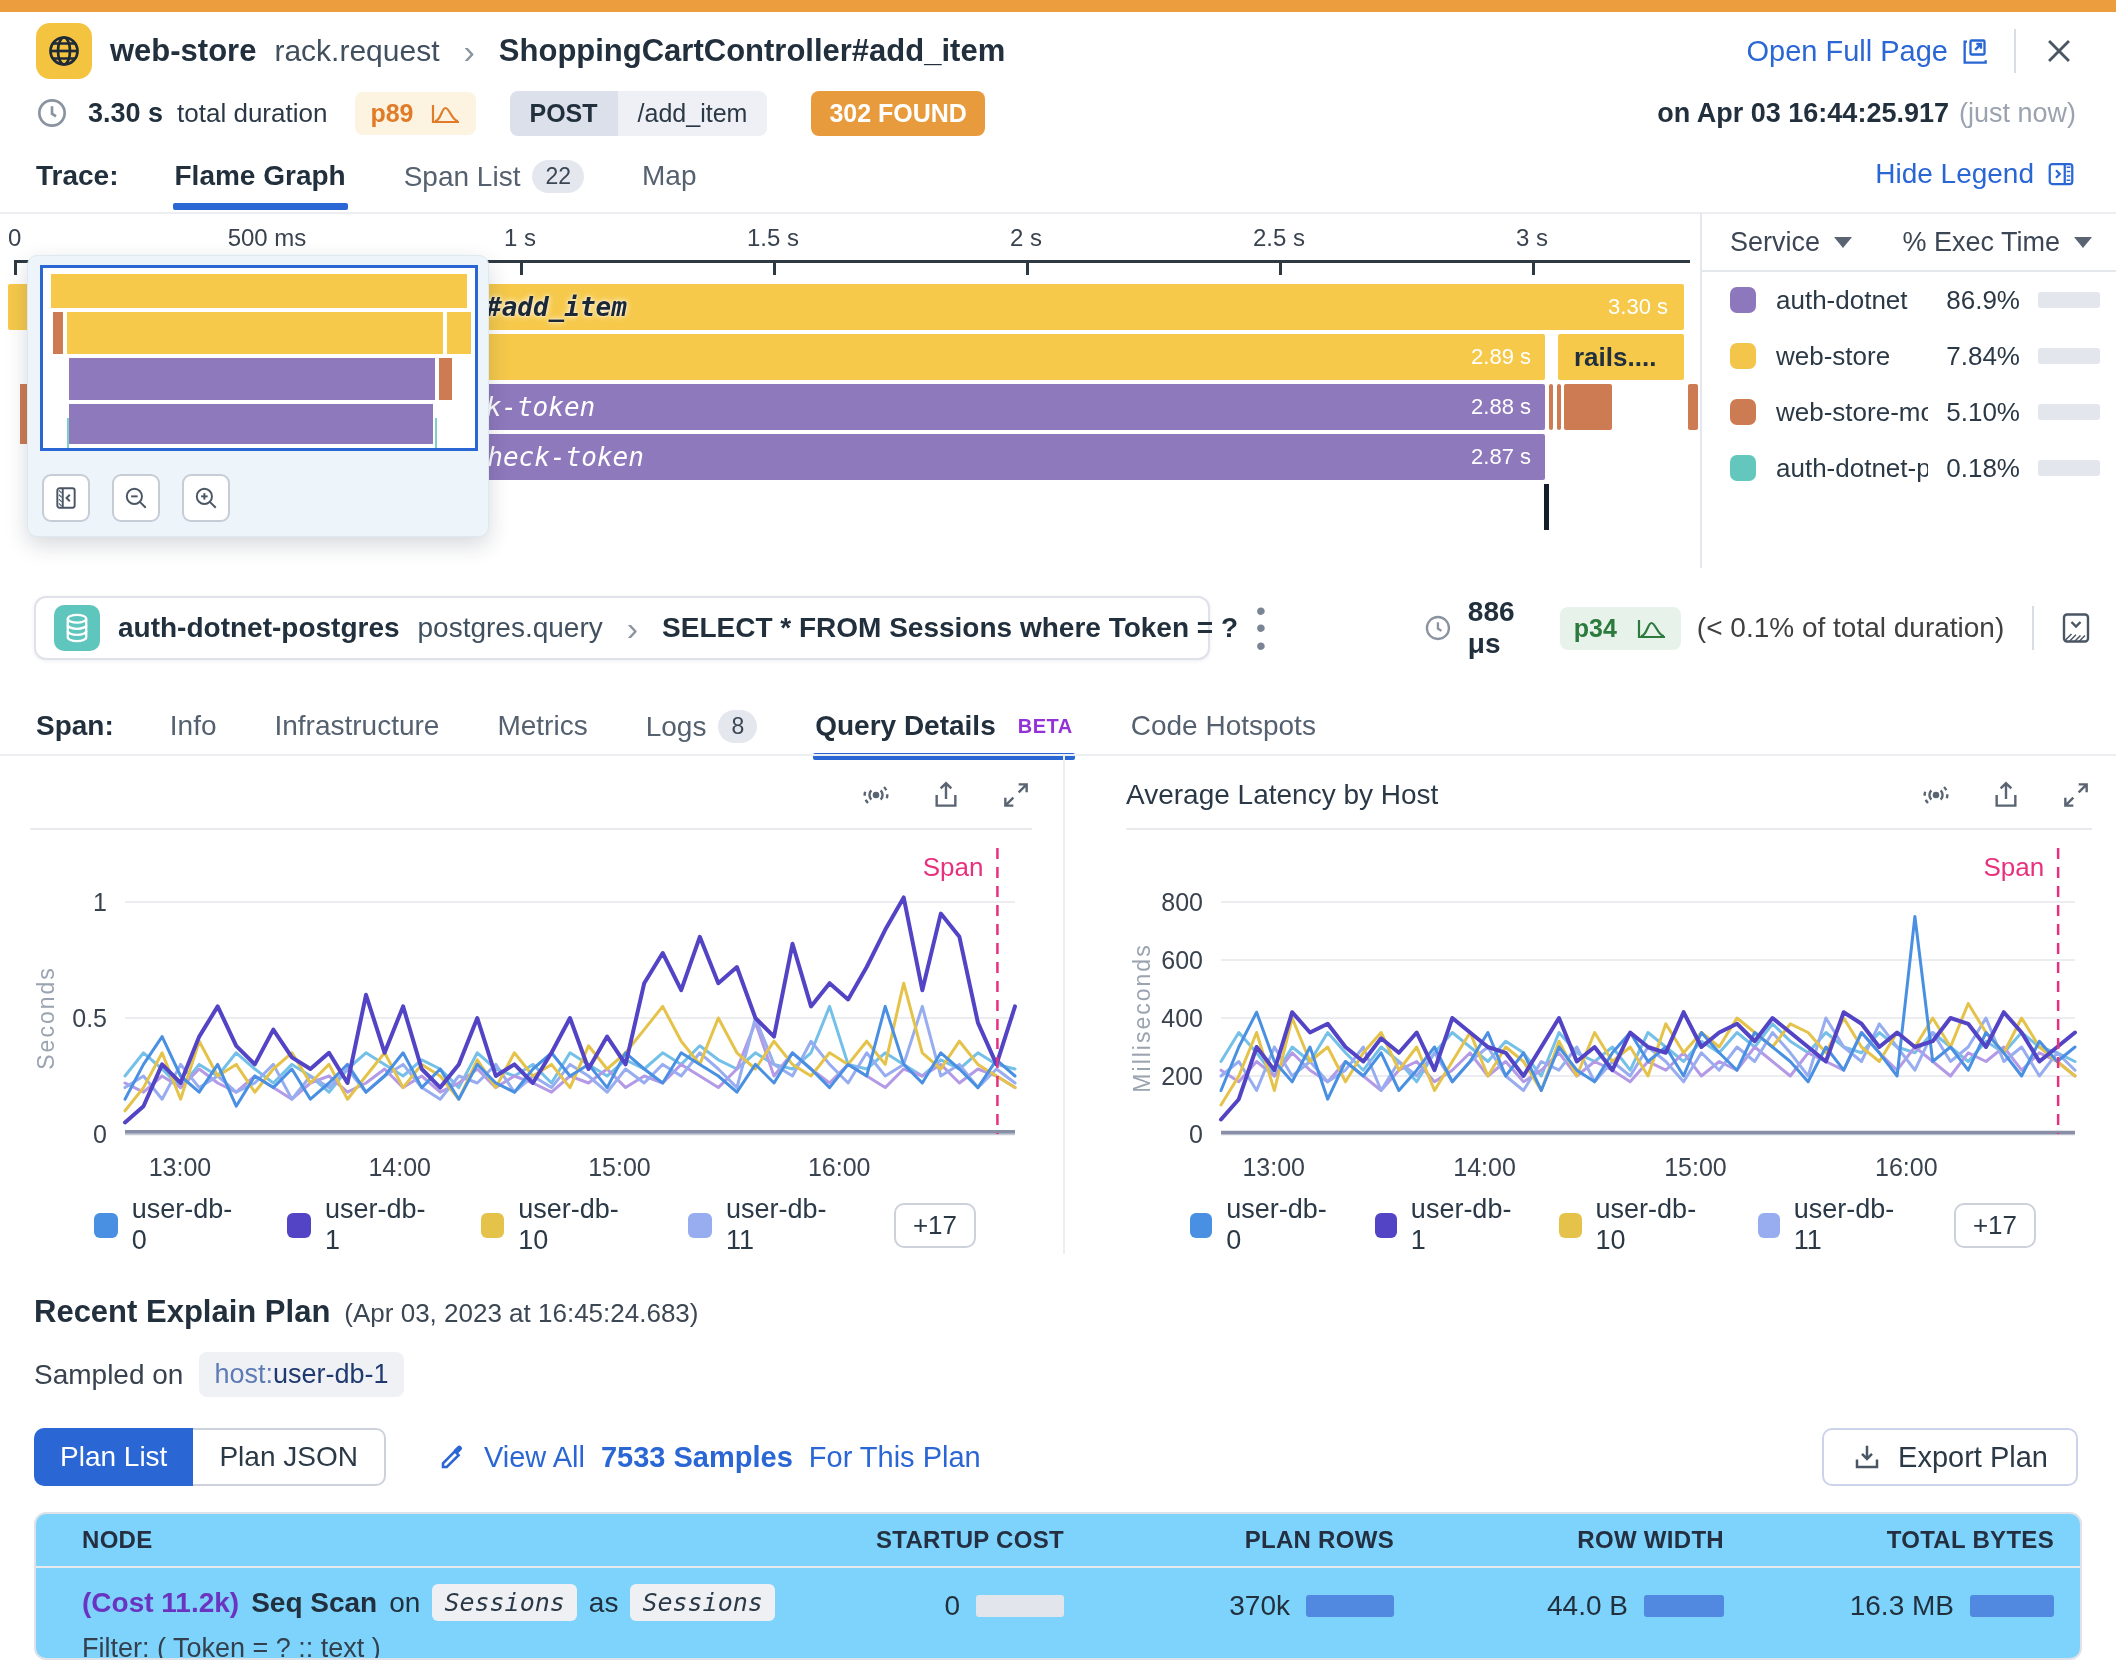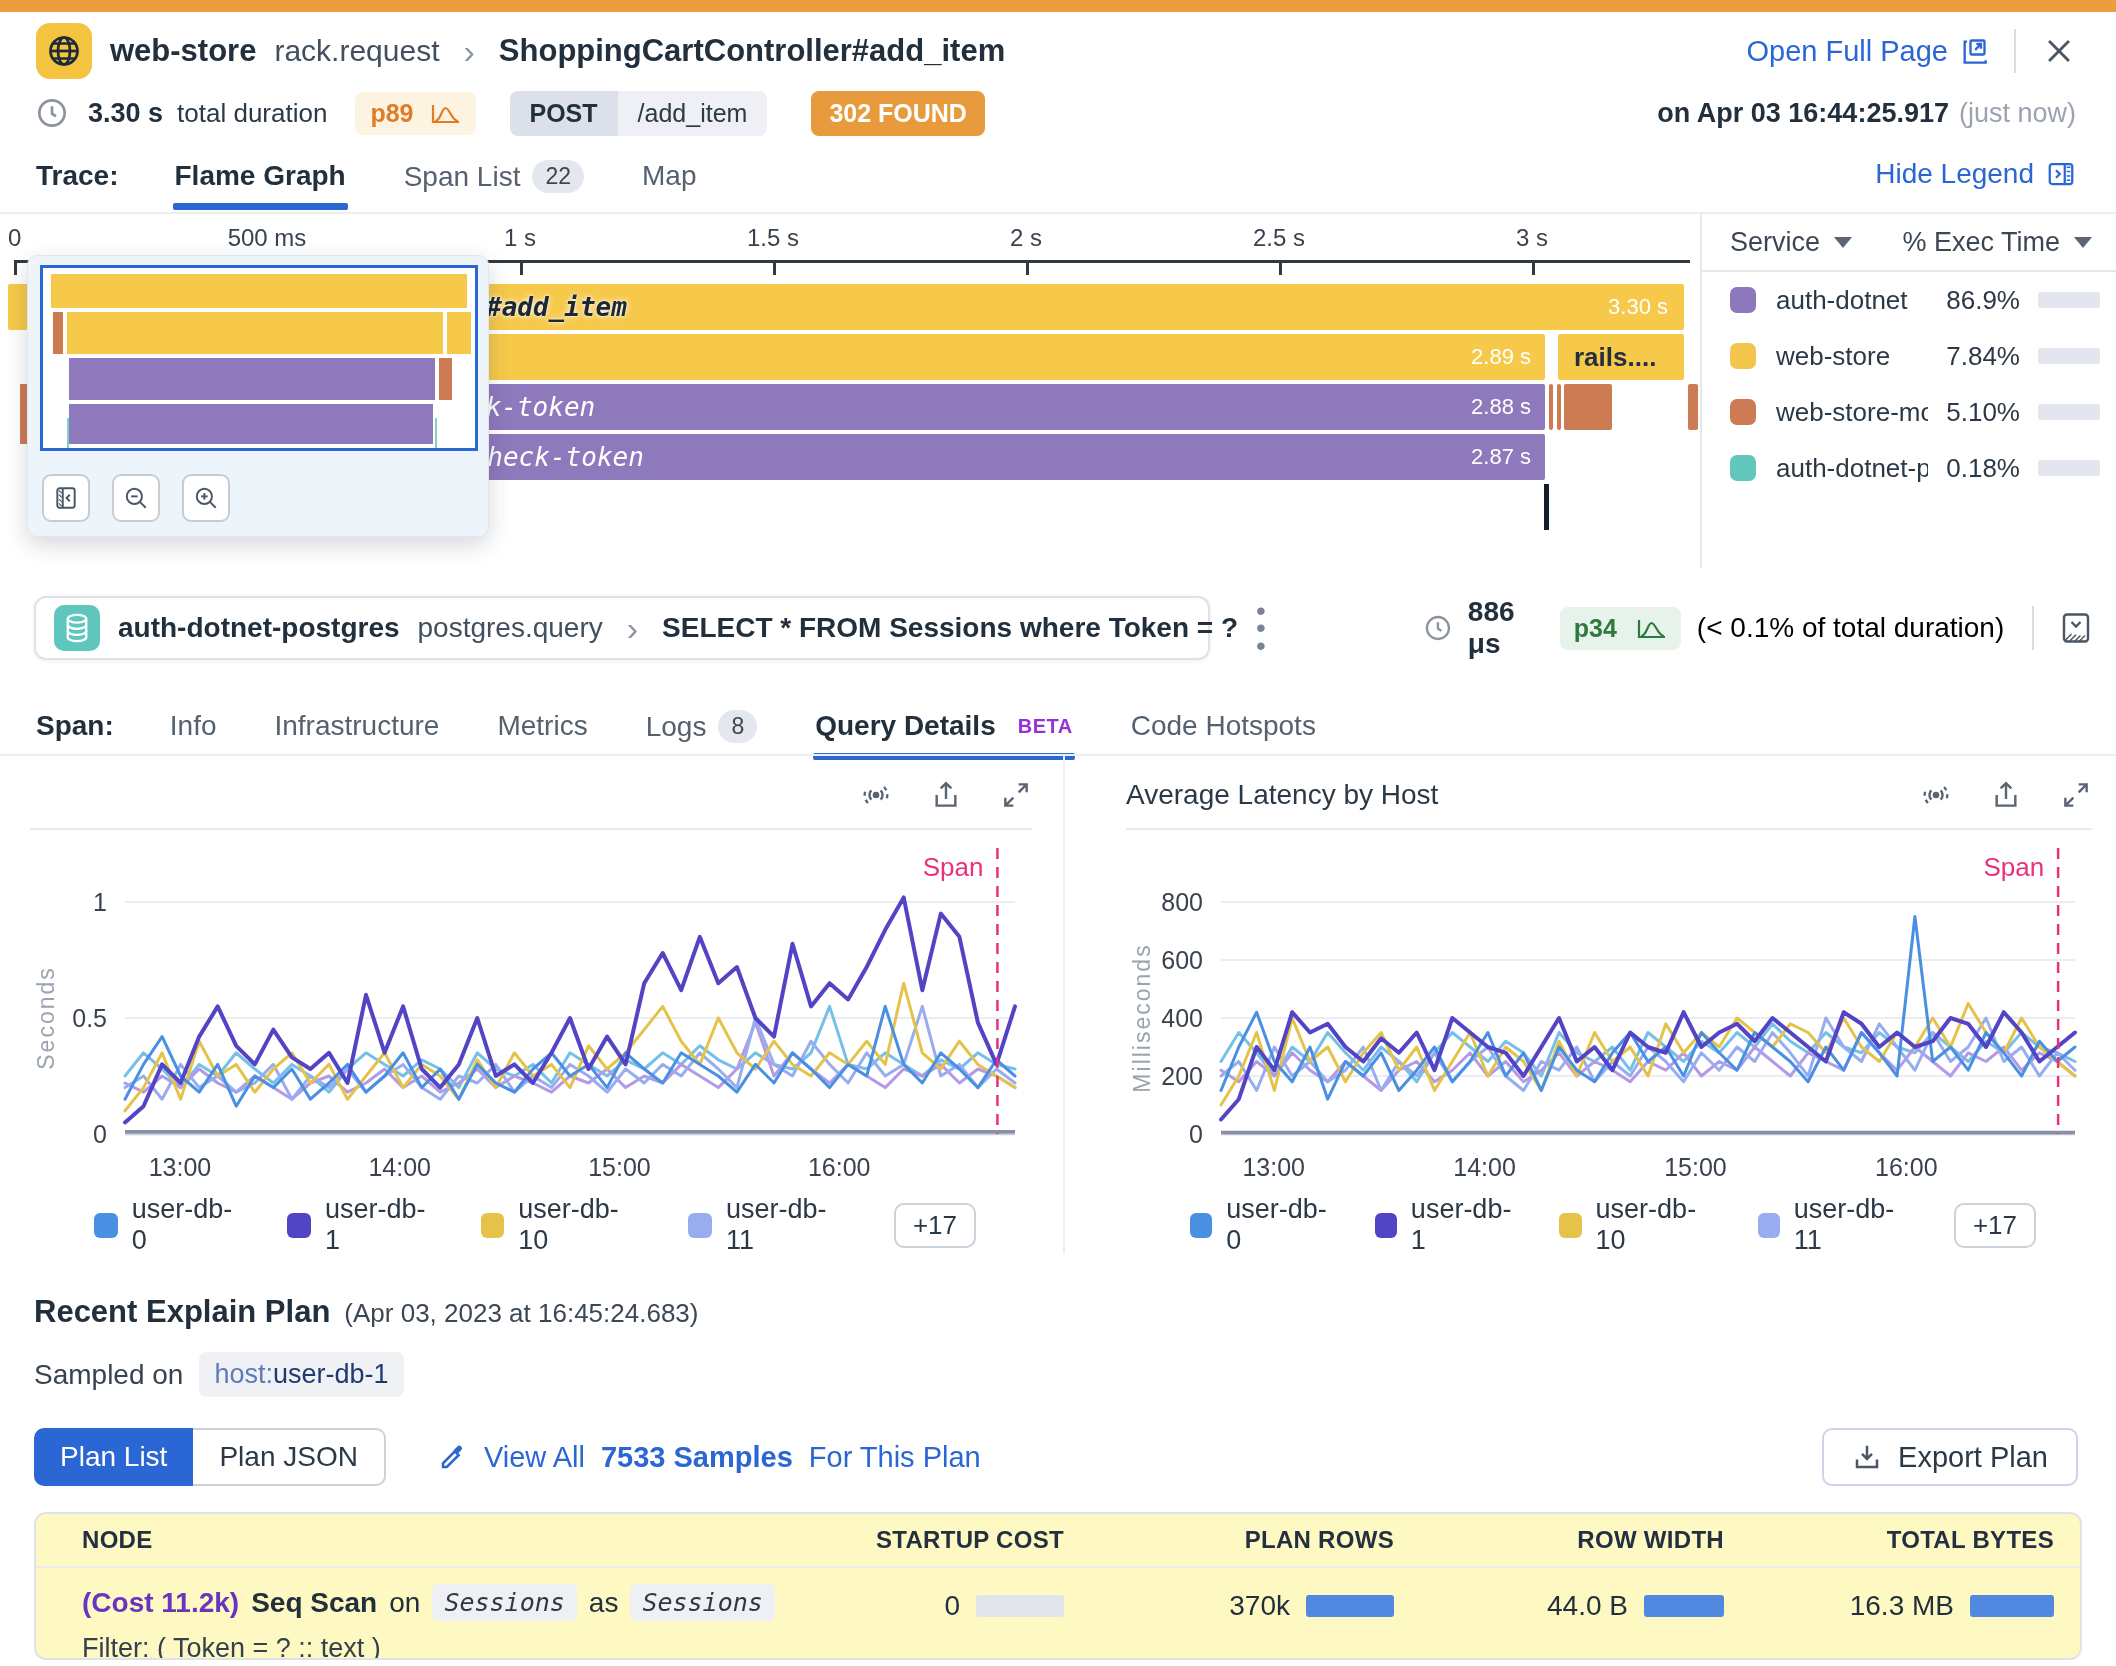--- a/index.html
+++ b/index.html
@@ -111,21 +111,21 @@
   .sc-name { font-size:28px; font-weight:700; white-space:nowrap; }
   .sc-op { font-size:28px; color:#41505f; white-space:nowrap; }
   .sc-res { font-size:28px; font-weight:700; white-space:nowrap; }
   .kebab { color:#7a8494; font-size:28px; letter-spacing:0; line-height:0.62;
            display:inline-block; width:14px; cursor:pointer; }
   .span-meta { position:absolute; top:596px; left:1424px; right:22px; height:64px;
                display:flex; align-items:center; gap:16px; }
   .sm-dur { font-size:28px; font-weight:700; }
   .badge-p34 { display:flex; align-items:center; gap:20px; background:#e7f3ea; color:#2c7a3c;
                font-weight:700; font-size:25px; padding:7px 14px; border-radius:8px; }
-  .sm-pct { font-size:28px; color:#000000; white-space:nowrap; }
+  .sm-pct { font-size:28px; color:#404040; white-space:nowrap; }
   .sm-vdiv { width:2px; height:44px; background:#d8dce3; margin-left:12px; }
   .sm-iconbtn { cursor:pointer; display:flex; margin-left:8px; }
 
   
   .span-tabs { position:absolute; top:704px; left:36px; height:52px;
                display:flex; align-items:flex-start; gap:54px; font-size:28px; }
   .beta { font-size:20px; font-weight:700; color:#9333d6; margin-left:10px; letter-spacing:.5px; }
   .sdiv { position:absolute; top:754px; left:0; width:2116px; height:2px; background:#eceef1; }
   .vchart-div { position:absolute; top:756px; left:1063px; width:2px; height:498px; background:#eceef1; }
 
@@ -164,21 +164,21 @@
            border-radius:0 10px 10px 0; cursor:pointer; }
   .view-link { margin-left:52px; display:flex; align-items:center; gap:16px;
                color:#2a66d4; font-size:29px; cursor:pointer; }
   .view-link b { font-weight:700; }
   .export-btn { margin-left:auto; height:58px; border:2px solid #ccd3ea; border-radius:10px;
                 background:#fff; display:flex; align-items:center; gap:16px; padding:0 28px;
                 font-size:29px; color:#2b3947; cursor:pointer; }
 
   
   .plan-card { position:absolute; top:1512px; left:34px; right:34px; height:148px;
-               border:2px solid #dfe2e8; border-radius:12px; background:#fef9c3; overflow:hidden; }
+               border:2px solid #dfe2e8; border-radius:12px; background:#7dd3fc; overflow:hidden; }
   .plan-head { display:grid; grid-template-columns:1fr 270px 330px 330px 330px;
                padding:0 26px; height:52px; align-items:center; font-size:24px; font-weight:700;
                color:#243041; letter-spacing:.3px; }
   .ph-right { text-align:right; }
   .plan-hr { height:2px; background:#e8eaee; }
   .plan-row { display:grid; grid-template-columns:1fr 270px 330px 330px 330px;
               padding:16px 26px 0; }
   .node-cell { padding-left:20px; }
   .node-line1 { display:flex; align-items:center; gap:12px; font-size:28px; flex-wrap:nowrap; }
   .cost { color:#6b34c0; font-weight:700; }

